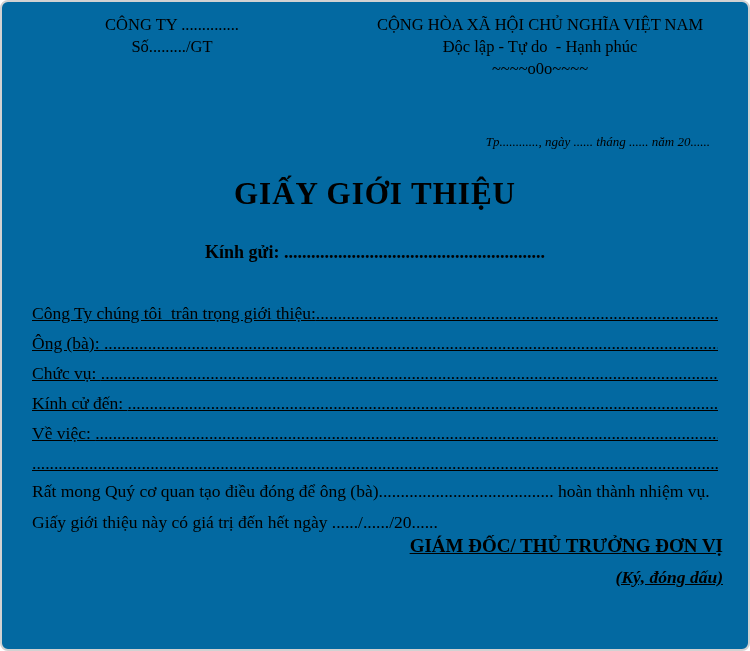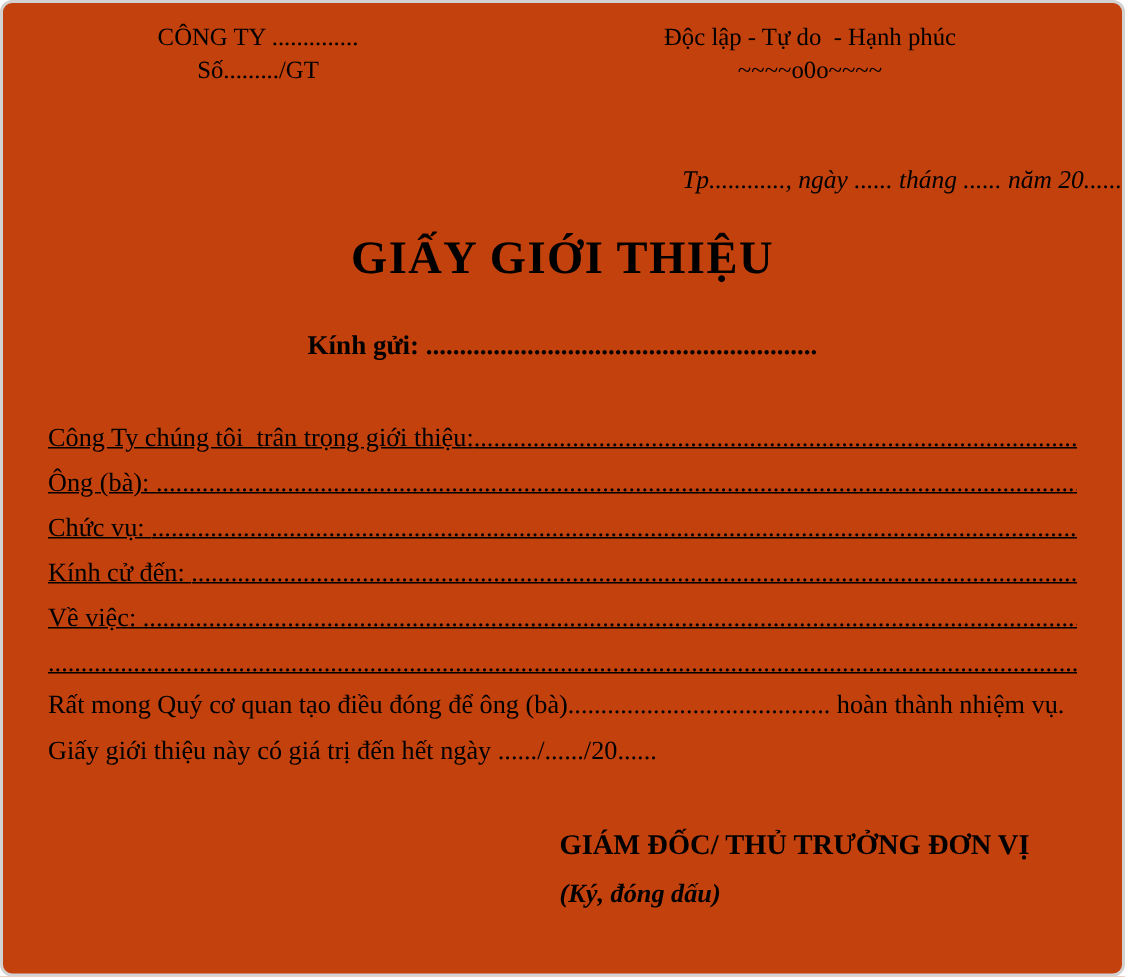--- a/index.html
+++ b/index.html
@@ -2,62 +2,63 @@
 <html><head>
 <meta charset="utf-8">
 <style>
   * { box-sizing: border-box; }
   html, body { margin: 0; padding: 0; background: #ffffff; }
   .doc {
     width: 750px;
     height: 651px;
     border: 2px solid #d2d2d2;
     border-radius: 8px;
-    background: #c2410c;
+    background: #0369a1;
     color: #000000;
     font-family: "Liberation Serif", "DejaVu Serif", serif;
     overflow: hidden;
   }
   .header { display: flex; padding-top: 12px; }
   .h-left  { width: 340px; text-align: center; font-size: 16.5px; line-height: 22px; }
   .h-right { flex: 1; text-align: center; font-size: 16.5px; line-height: 22px; padding-right: 10px; }
   .pre { white-space: pre-wrap; }
   .date-line {
-    margin-top: 50px; text-align: right; 
-    font-style: italic; font-size: 17px; line-height: 24px;
+    margin-top: 50px; text-align: right; padding-right: 38px;
+    font-style: italic; font-size: 13px; line-height: 24px;
   }
   .title {
     margin-top: 18px; text-align: center;
     font-size: 31px; font-weight: bold; line-height: 44px; letter-spacing: 1px;
   }
   .salutation {
     margin-top: 24px; text-align: center;
     font-weight: bold; font-size: 18px; line-height: 25px;
   }
   .bodyblock { margin-top: 33px; padding: 0 30px; font-size: 17.5px; }
   .line { display: flex; align-items: baseline; height: 30px; line-height: 30px; text-decoration: underline; }
   .line .label { white-space: pre; flex: 0 0 auto; }
   .line .fill  { flex: 1 1 auto; min-width: 0; overflow: hidden; white-space: pre; }
   .para { line-height: 23.5px; margin-top: 2px; white-space: pre-wrap; }
   .validity { margin-top: 6px; line-height: 24px; }
-  .footer { margin-top: 40px; margin-left: auto; margin-right: 25px; width: 350px; text-align: left; }
+  .footer { margin-left: auto; margin-right: 25px; width: 350px; text-align: right; text-decoration: underline; }
   .signer-title { font-weight: bold; font-size: 19px; line-height: 24px; }
   .sign-note { margin-top: 9px; font-weight: bold; font-style: italic; font-size: 17.5px; }
 </style>
 </head>
 <body>
 
 <div class="doc">
 
   <div class="header">
     <div class="h-left">
       <div>CÔNG TY ..............</div>
       <div>Số........./GT</div>
     </div>
     <div class="h-right">
+      <div>CỘNG HÒA XÃ HỘI CHỦ NGHĨA VIỆT NAM</div>
       <div class="pre">Độc lập - Tự do  - Hạnh phúc</div>
       <div>~~~~o0o~~~~</div>
     </div>
   </div>
 
   <div class="date-line">Tp............, ngày ...... tháng ...... năm 20......</div>
 
   <div class="title">GIẤY GIỚI THIỆU</div>
 
   <div class="salutation">Kính gửi: ..........................................................</div>

